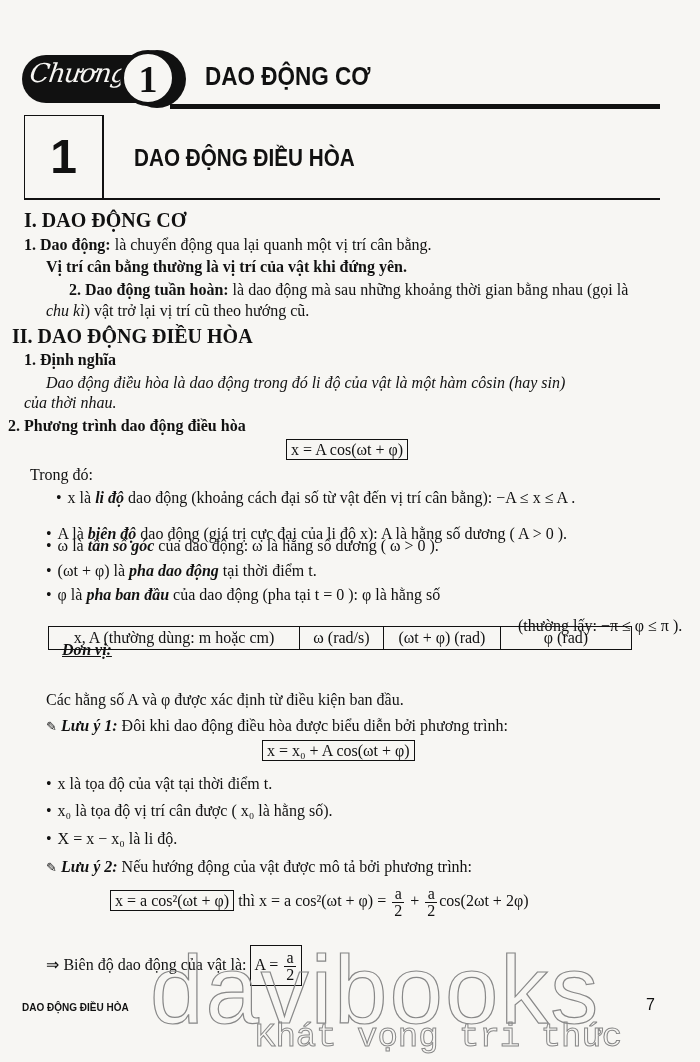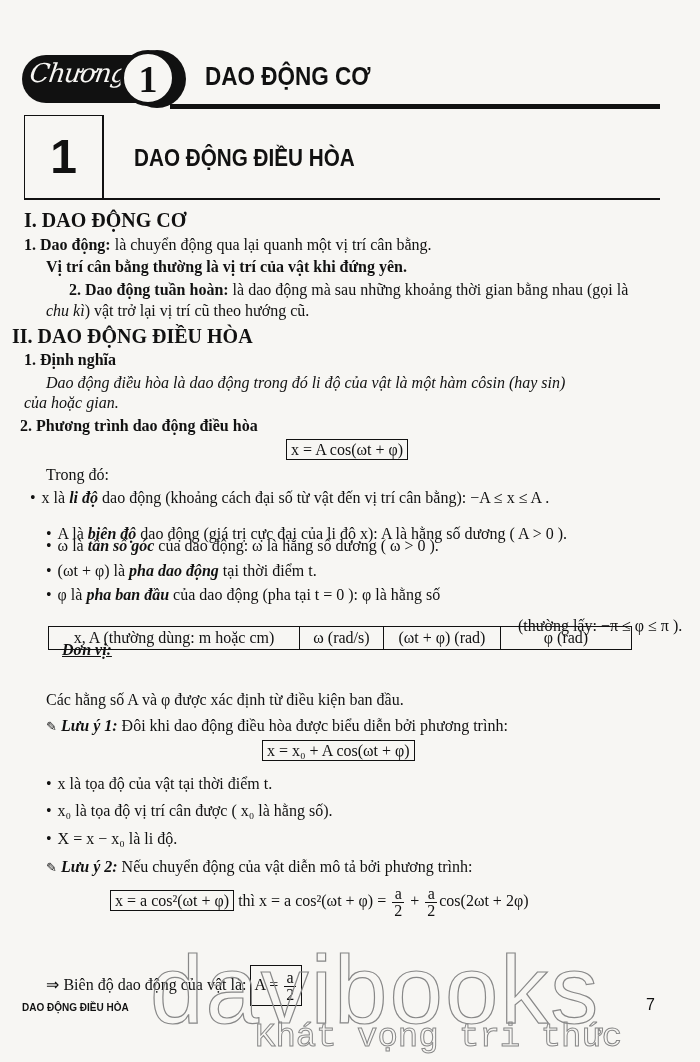--- a/index.html
+++ b/index.html
@@ -16,21 +16,21 @@
   
   .lesson-box { left:24px; top:115px; width:80px; height:84px; border:1.5px solid #111; border-right:2px solid #111; box-sizing:border-box; text-align:center; line-height:82px; font-family:"Liberation Sans", sans-serif; font-weight:bold; font-size:48px; }
   .lesson-title { left:134px; top:145px; font-family:"Liberation Sans", sans-serif; font-weight:bold; font-size:23px; transform:scaleX(0.9); transform-origin:left; }
   .lesson-rule { left:24px; top:198px; width:636px; height:2px; background:#111; }
   
   .txt { font-size:16px; line-height:20px; white-space:nowrap; }
   .h1 { font-size:20px; font-weight:bold; }
   .b { font-weight:bold; }
   .i { font-style:italic; }
   .bi { font-weight:bold; font-style:italic; }
-  .boxed { border:1px solid #111; padding:1px 4px;margin-top:20px; }
+  .boxed { border:1px solid #111; padding:1px 4px; }
   .bullet::before { content:"•"; margin-right:6px; }
   table.units { border-collapse:collapse; font-size:16px; }
   table.units td { border:1px solid #111; padding:1px 10px; text-align:center; height:20px; }
   .frac { display:inline-block; vertical-align:middle; text-align:center; line-height:16px; margin:0 2px; }
   .frac .num { display:block; border-bottom:1px solid #111; padding:0 2px; }
   .frac .den { display:block; padding:0 2px; }
   .footer-left { left:22px; top:1002px; font-family:"Liberation Sans", sans-serif; font-weight:bold; font-size:10px; }
   .footer-right { left:646px; top:996px; font-family:"Liberation Sans", sans-serif; font-size:16px; }
   .wm1 { left:150px; top:935px; font-family:"Liberation Sans", sans-serif; font-size:96px; color:transparent; -webkit-text-stroke:1.2px #888; letter-spacing:2px; }
   .wm2 { left:255px; top:1018px; font-family:"Liberation Mono", monospace; font-size:34px; color:transparent; -webkit-text-stroke:1px #888; }
@@ -58,26 +58,26 @@
 <div class="abs txt" style="left:24px;top:280px;margin-left:45px;">
   <span class="b">2. Dao động tuần hoàn:</span><span> là dao động mà sau những khoảng thời gian bằng nhau (gọi là</span>
 </div>
 <div class="abs txt" style="left:46px;top:301px;">
   <span class="i">chu kì</span><span>) vật trở lại vị trí cũ theo hướng cũ.</span>
 </div>
 
 <div class="abs txt h1" style="left:12px;top:326px;">II. DAO ĐỘNG ĐIỀU HÒA</div>
 <div class="abs txt b" style="left:24px;top:350px;">1. Định nghĩa</div>
 <div class="abs txt i" style="left:46px;top:373px;">Dao động điều hòa là dao động trong đó li độ của vật là một hàm côsin (hay sin)</div>
-<div class="abs txt i" style="left:24px;top:393px;">của hoặc gian.</div>
-<div class="abs txt b" style="left:20px;top:416px;">2. Phương trình dao động điều hòa</div>
+<div class="abs txt i" style="left:24px;top:393px;">của thời nhau.</div>
+<div class="abs txt b" style="left:8px;top:416px;">2. Phương trình dao động điều hòa</div>
 <div class="abs txt" style="left:286px;top:440px;"><span class="boxed">x = A cos(ωt + φ)</span></div>
 
-<div class="abs txt" style="left:46px;top:465px;">Trong đó:</div>
-<div class="abs txt bullet" style="left:30px;top:488px;"><span>x là </span><span class="bi">li độ</span><span> dao động (khoảng cách đại số từ vật đến vị trí cân bằng): −A ≤ x ≤ A .</span></div>
+<div class="abs txt" style="left:30px;top:465px;">Trong đó:</div>
+<div class="abs txt bullet" style="left:56px;top:488px;"><span>x là </span><span class="bi">li độ</span><span> dao động (khoảng cách đại số từ vật đến vị trí cân bằng): −A ≤ x ≤ A .</span></div>
 <div class="abs txt bullet" style="left:46px;top:512px;margin-top:12px;"><span>A là </span><span class="bi">biên độ</span><span> dao động (giá trị cực đại của li độ x): A là hằng số dương ( A &gt; 0 ).</span></div>
 <div class="abs txt bullet" style="left:46px;top:536px;text-align:center;"><span>ω  là </span><span class="bi">tần số góc</span><span> của dao động:  ω  là hằng số dương ( ω &gt; 0 ).</span></div>
 <div class="abs txt bullet" style="left:46px;top:561px;"><span>(ωt + φ)  là </span><span class="bi">pha dao động</span><span> tại thời điểm t.</span></div>
 <div class="abs txt bullet" style="left:46px;top:585px;"><span>φ  là </span><span class="bi">pha ban đầu</span><span> của dao động (pha tại  t = 0 ):  φ  là hằng số</span></div>
 <div class="abs txt" style="left:470px;top:616px;margin-left:48px;">(thường lấy:  −π ≤ φ ≤ π ).</div>
 
 <div class="abs txt bi" style="left:46px;top:640px;text-decoration:underline;margin-left:16px;">Đơn vị:</div>
 <table class="abs units" style="left:48px;top:626px;width:584px;border-radius:7px;">
   <tbody>
       <tr>
@@ -89,21 +89,21 @@
 </tbody>
   </table>
 <div class="abs txt" style="left:46px;top:690px;">Các hằng số A và  φ  được xác định từ điều kiện ban đầu.</div>
 
 <div class="abs txt" style="left:46px;top:716px;"><span class="pencil">✎</span><span class="bi">Lưu ý 1:</span><span> Đôi khi dao động điều hòa được biểu diễn bởi phương trình:</span></div>
 <div class="abs txt" style="left:262px;top:741px;"><span class="boxed">x = x₀ + A cos(ωt + φ)</span></div>
 <div class="abs txt bullet" style="left:46px;top:774px;">x là tọa độ của vật tại thời điểm t.</div>
 <div class="abs txt bullet" style="left:46px;top:801px;">x₀  là tọa độ vị trí cân được ( x₀  là hằng số).</div>
 <div class="abs txt bullet" style="left:46px;top:829px;">X = x − x₀  là li độ.</div>
 
-<div class="abs txt" style="left:46px;top:857px;"><span class="pencil">✎</span><span class="bi">Lưu ý 2:</span><span> Nếu chuyển động của vật diễn mô tả bởi phương trình:</span></div>
+<div class="abs txt" style="left:46px;top:857px;"><span class="pencil">✎</span><span class="bi">Lưu ý 2:</span><span> Nếu hướng động của vật được mô tả bởi phương trình:</span></div>
 <div class="abs txt" style="left:110px;top:884px;line-height:34px;">
   <span class="boxed">x = a cos²(ωt + φ)</span><span> thì  x = a cos²(ωt + φ) = </span><span class="frac"><span class="num">a</span><span class="den">2</span></span><span> + </span><span class="frac"><span class="num">a</span><span class="den">2</span></span><span>cos(2ωt + 2φ)</span>
 </div>
 <div class="abs txt" style="left:46px;top:945px;line-height:34px;">
   <span>⇒  Biên độ dao động của vật là: </span><span class="boxed" style="display:inline-block;padding:2px 3px;"><span>A = </span><span class="frac"><span class="num">a</span><span class="den">2</span></span></span>
 </div>
 
 <div class="abs wm1">davibooks</div>
 <div class="abs wm2">Khát vọng tri thức</div>
 

